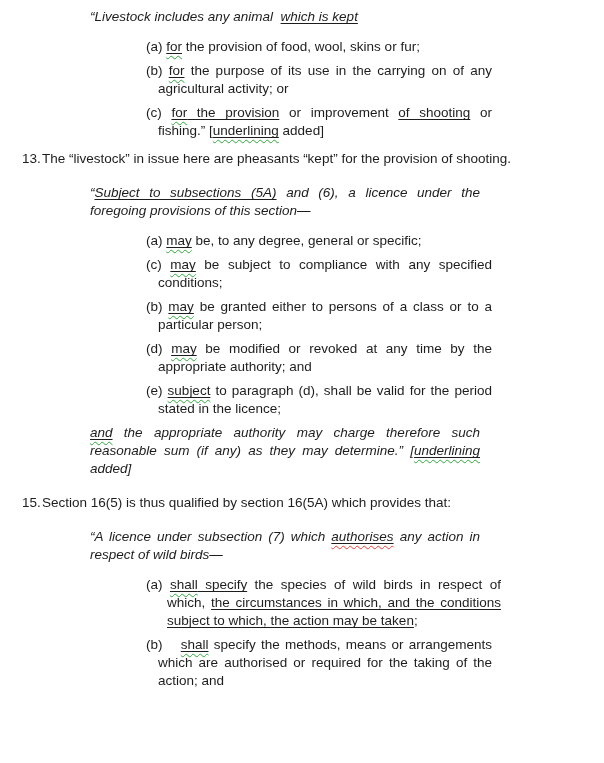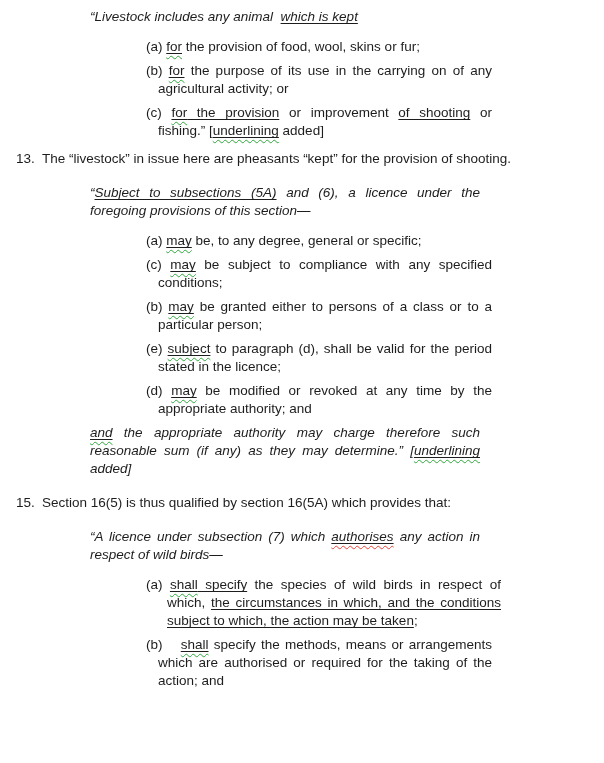--- a/index.html
+++ b/index.html
@@ -22,21 +22,21 @@
     padding-left:var(--hang,12px);text-indent:calc(var(--hang,12px) * -1);
     text-align:justify;
   }
   .item .marker{white-space:pre;}
   .item .tabgap{display:inline-block;width:13px;}
   
   .para{
     position:relative;margin:4px 0 12px 10px;width:575px;
     line-height:26px;
   }
-  .para .num{position:absolute;left:6px;top:0;}
+  .para .num{position:absolute;left:12px;top:0;}
   .para .para-body{margin-left:32px;text-align:justify;}
   
   .u{
     text-decoration:underline;
     text-decoration-thickness:1px;
     text-underline-offset:2px;
     text-decoration-skip-ink:none;
   }
   .sq-g,.sq-r{
     text-decoration-line:underline;
@@ -58,22 +58,22 @@
       <div class="item"><span class="marker">(b) </span><span class="u"><span class="sq-g">for</span></span><span> the purpose of its use in the carrying on of any agricultural activity; or</span></div>
       <div class="item"><span class="marker">(c) </span><span class="u"><span class="sq-g">for</span></span><span class="u"> the provision</span><span> or improvement </span><span class="u">of shooting</span><span> or fishing.” [</span><span class="u"><span class="sq-g">underlining</span></span><span> added]</span></div>
       <div class="para">
         <span class="num">13.</span>
         <div class="para-body"><span>The “livestock” in issue here are pheasants “kept” for the provision of shooting.</span></div>
       </div>
       <div class="quote"><span>“</span><span class="u">Subject to subsections (5A)</span><span> and (6), a licence under the foregoing provisions of this section—</span></div>
       <div class="item"><span class="marker">(a) </span><span class="u"><span class="sq-g">may</span></span><span> be, to any degree, general or specific;</span></div>
       <div class="item"><span class="marker">(c) </span><span class="u"><span class="sq-g">may</span></span><span> be subject to compliance with any specified conditions;</span></div>
       <div class="item"><span class="marker">(b) </span><span class="u"><span class="sq-g">may</span></span><span> be granted either to persons of a class or to a particular person;</span></div>
+      <div class="item"><span class="marker">(d) </span><span class="u"><span class="sq-g">may</span></span><span> be modified or revoked at any time by the appropriate authority; and</span></div>
       <div class="item"><span class="marker">(e) </span><span class="u"><span class="sq-g">subject</span></span><span> to paragraph (d), shall be valid for the period stated in the licence;</span></div>
-      <div class="item"><span class="marker">(d) </span><span class="u"><span class="sq-g">may</span></span><span> be modified or revoked at any time by the appropriate authority; and</span></div>
       <div class="quote"><span class="u"><span class="sq-g">and</span></span><span> the appropriate authority may charge therefore such reasonable sum (if any) as they may determine.” [</span><span class="u"><span class="sq-g">underlining</span></span><span> added]</span></div>
       <div class="para">
         <span class="num">15.</span>
         <div class="para-body"><span>Section 16(5) is thus qualified by section 16(5A) which provides that:</span></div>
       </div>
       <div class="quote"><span>“A licence under subsection (7) which </span><span class="u"><span class="sq-r">authorises</span></span><span> any action in respect of wild birds—</span></div>
       <div class="item" style="--hang: 21px;"><span class="marker">(a) </span><span class="u"><span class="sq-g">shall</span></span><span class="u"> specify</span><span> the species of wild birds in respect of which, </span><span class="u">the circumstances in which, and the conditions subject to which, the action may be taken</span><span>;</span></div>
       <div class="item"><span class="marker">(b) </span><span class="tabgap"></span><span class="u"><span class="sq-g">shall</span></span><span> specify the methods, means or arrangements which are authorised or required for the taking of the action; and</span></div>
     </div>
 </main>

